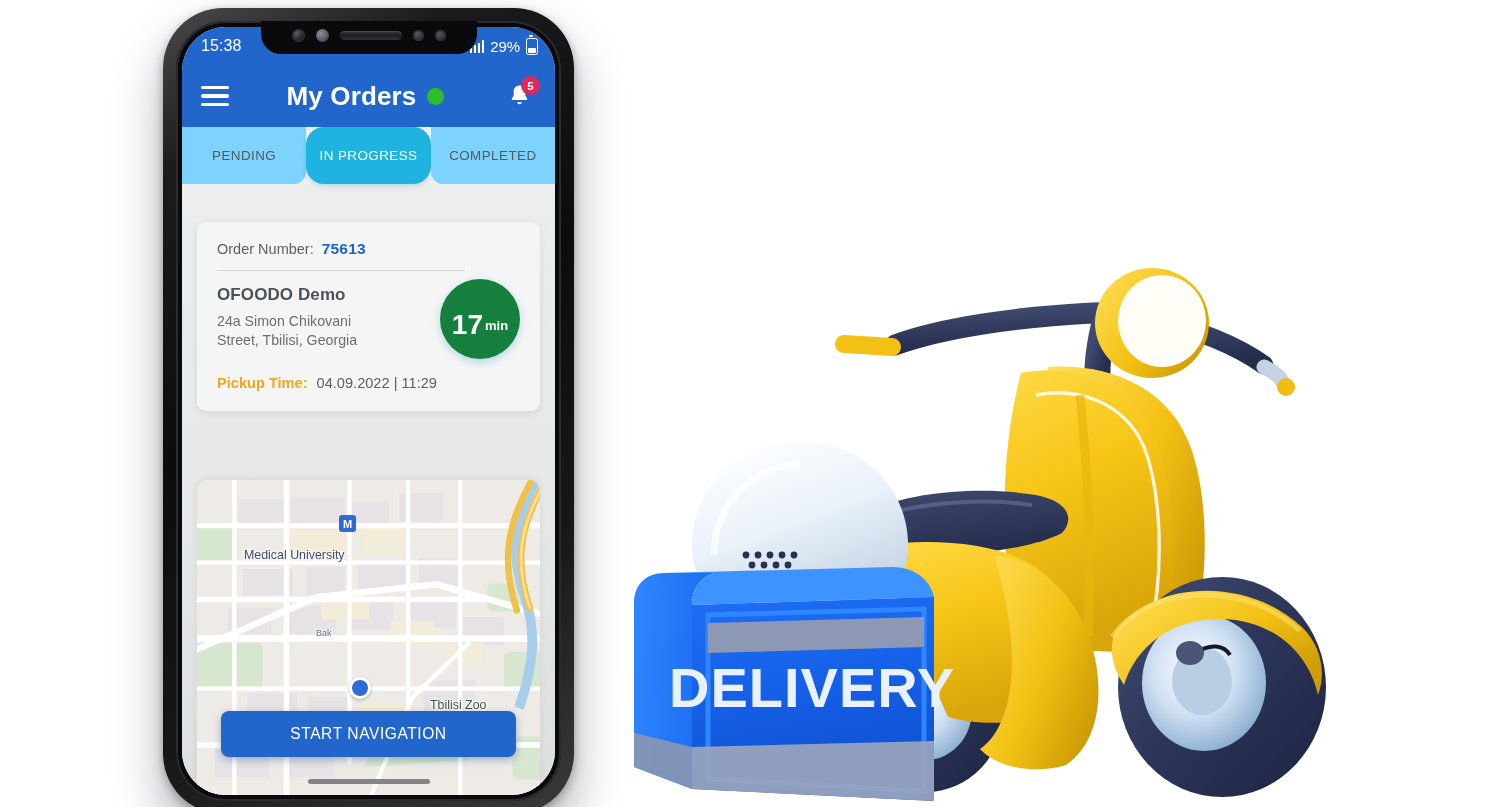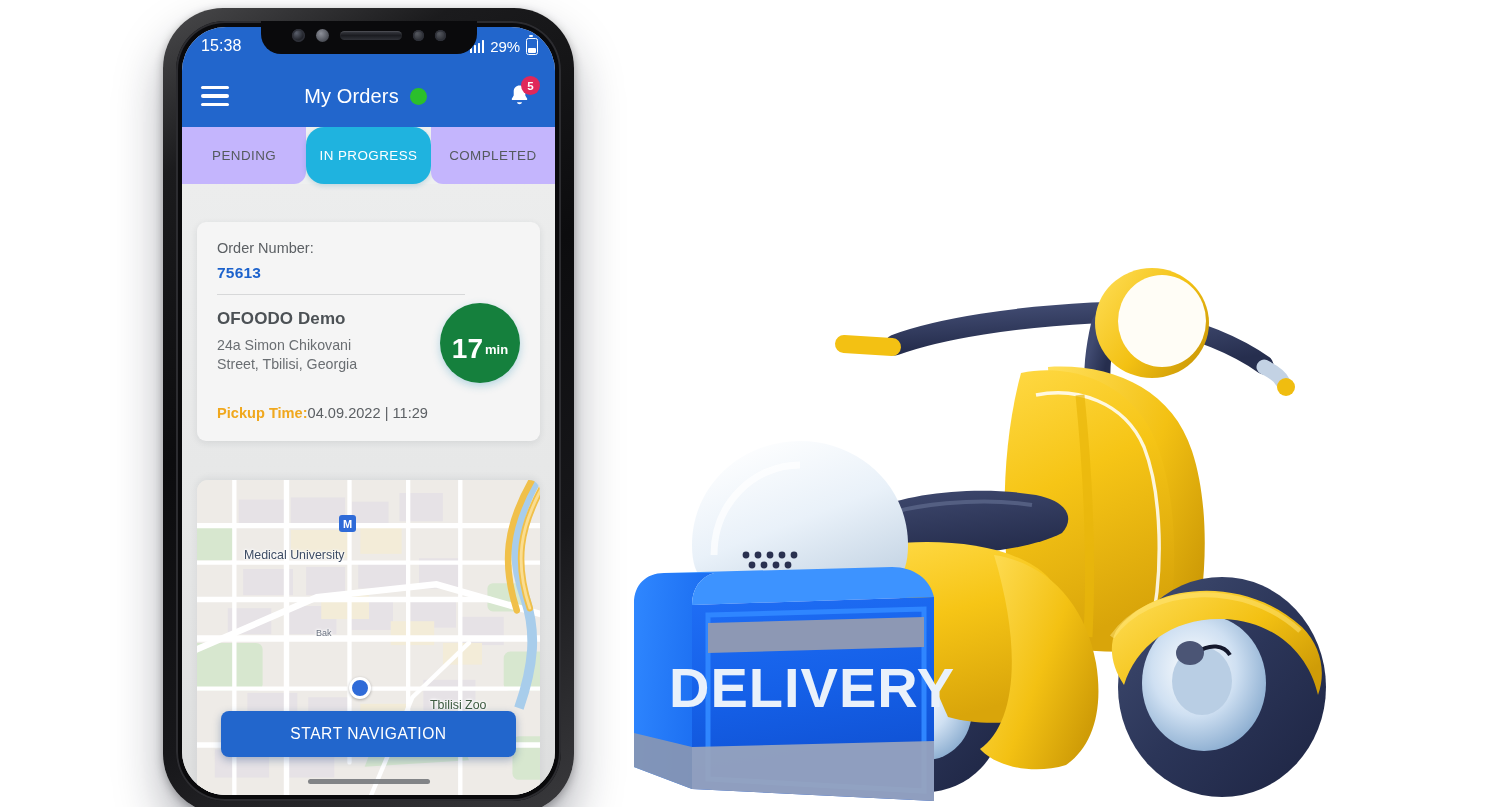--- a/index.html
+++ b/index.html
@@ -67,38 +67,38 @@
   .bars i{display:block;width:2.6px;background:#fff;border-radius:.6px;}
 
   
   .appbar{
     position:absolute;left:0;top:38px;right:0;height:62px;background:#2266cc;
     display:flex;align-items:center;z-index:15;padding:0 19px;box-sizing:border-box;
   }
   .burger{width:28px;height:20px;display:flex;flex-direction:column;justify-content:space-between;cursor:pointer;}
   .burger span{display:block;height:3.2px;background:#fff;border-radius:2px;}
   .appbar-title-wrap{flex:1;display:flex;align-items:center;justify-content:center;gap:11px;}
-  .appbar-title{color:#fff;font-size:20px;font-weight:400;letter-spacing:.15px;}
+  .appbar-title{color:#fff;font-size:26px;font-weight:700;letter-spacing:.15px;}
   .online-dot{width:17px;height:17px;border-radius:50%;background:#2bbf2b;display:block;}
   .bell-wrap{position:relative;width:34px;height:34px;display:flex;align-items:center;justify-content:center;cursor:pointer;}
   .badge{
     position:absolute;top:-3px;right:-4px;min-width:19px;height:19px;border-radius:50%;
     background:#e0285a;color:#fff;font-size:11.5px;font-weight:700;
     display:flex;align-items:center;justify-content:center;box-sizing:border-box;padding:0 3px;
   }
 
   
   .tabs{
     position:absolute;left:0;top:100px;right:0;height:57px;display:flex;z-index:12;
     background:#eef0f0;
   }
   .tab{
     flex:1;display:flex;align-items:center;justify-content:center;
     font-size:13.4px;letter-spacing:.45px;color:#555a5e;cursor:pointer;
-    background:#c4b5fd;box-sizing:border-box;position:relative;
+    background:#7dd3fc;box-sizing:border-box;position:relative;
   }
   .tab:first-child{border-bottom-right-radius:12px;}
   .tab:last-child{border-bottom-left-radius:12px;}
   .tab.active{
     background:#1fb3df;color:#fff;font-weight:400;
     border-bottom-left-radius:12px;border-bottom-right-radius:12px;
     box-shadow:0 2px 5px rgba(20,120,160,.2);
     border-radius:18px;
   }
 
@@ -107,35 +107,35 @@
     position:absolute;left:0;top:157px;right:0;bottom:0;
     background:linear-gradient(180deg,#eceded 0%,#e6e7e7 55%,#dddede 100%);
     z-index:8;
   }
   .order-card{
     position:absolute;left:15px;top:38px;right:15px;
     background:#f5f5f5;border-radius:9px;
     box-shadow:0 2px 7px rgba(40,50,60,.10);
     padding:18px 20px 20px 20px;box-sizing:border-box;
   }
-  .ord-line{display:flex;align-items:baseline;gap:8px;font-size:14.5px;color:#5c6064;flex-direction:column;}
+  .ord-line{display:flex;align-items:baseline;gap:8px;font-size:14.5px;color:#5c6064;}
   .ord-num{color:#1c62cc;font-weight:700;font-size:15.5px;letter-spacing:.2px;}
   .divider{height:1px;background:#d7d8d9;margin:12px 0 14px 0;width:82%;}
   .mid-row{display:flex;align-items:flex-start;justify-content:space-between;gap:16px;}
   .merchant{font-size:17px;font-weight:700;color:#4c5155;letter-spacing:.1px;margin-bottom:7px;}
   .addr{font-size:14.2px;color:#6a6e72;line-height:1.32;max-width:175px;}
   .eta{
     width:80px;height:80px;border-radius:50%;background:#15803d;flex:0 0 80px;
     display:flex;align-items:center;justify-content:center;
     box-shadow:0 3px 8px rgba(30,140,180,.30);
     margin-top:-6px;
   }
   .eta-num{color:#fff;font-size:28px;font-weight:700;line-height:1;position:relative;top:6px;}
   .eta-unit{color:#fff;font-size:13px;font-weight:700;margin-left:2px;position:relative;top:6px;}
-  .pickup-row{display:flex;align-items:center;margin-top:22px;}
+  .pickup-row{display:flex;align-items:center;gap:9px;margin-top:16px;}
   .pickup-label{color:#f0a81e;font-weight:700;font-size:14.6px;}
   .pickup-val{color:#5c6064;font-size:14.6px;}
 
   
   .map{
     position:absolute;left:15px;right:15px;top:296px;bottom:0;
     border-top-left-radius:11px;border-top-right-radius:11px;
     overflow:hidden;background:#eceae6;
     box-shadow:0 -2px 7px rgba(40,50,60,.08);
   }

